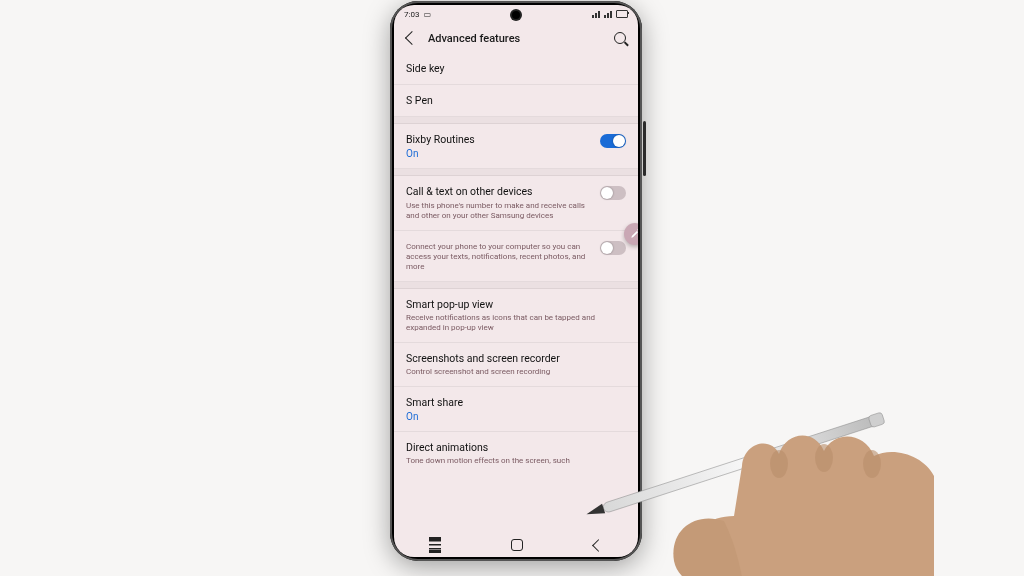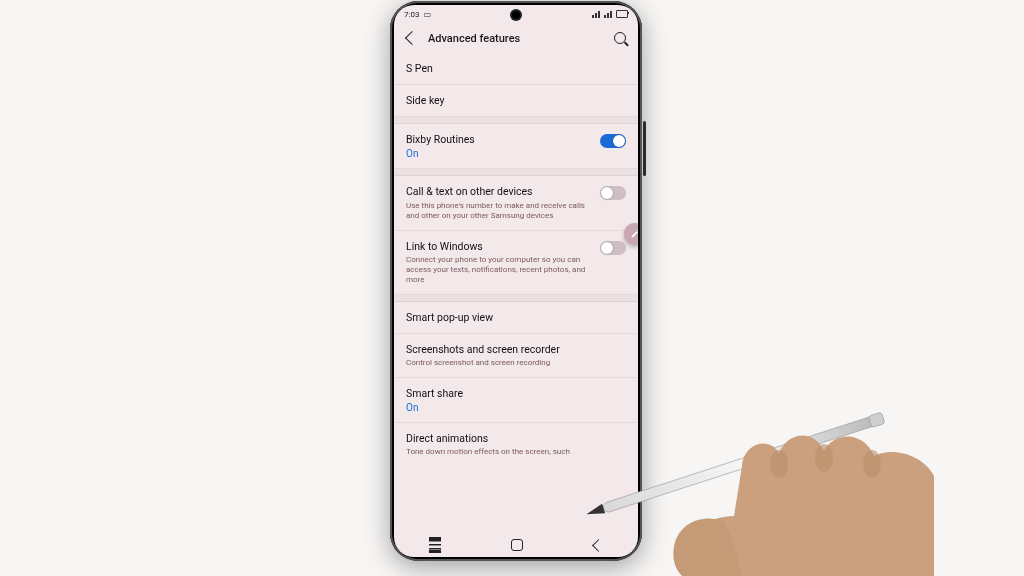--- a/index.html
+++ b/index.html
@@ -230,27 +230,27 @@
       <div class="title">Advanced features</div>
       <div class="icon-btn">
         <span class="magnifier"></span>
       </div>
     </div>
 
     <div class="list">
 
       <div class="item">
         <div class="texts">
+          <div class="label">Side key</div>
+        </div>
+      </div>
+
+      <div class="item">
+        <div class="texts">
           <div class="label">S Pen</div>
-        </div>
-      </div>
-
-      <div class="item">
-        <div class="texts">
-          <div class="label">Side key</div>
         </div>
       </div>
 
       <div class="gap-row"></div>
 
       <div class="item">
         <div class="texts">
           <div class="label">Bixby Routines</div>
           <div class="status">On</div>
         </div>
@@ -266,33 +266,33 @@
           <div class="label">Call &amp; text on other devices</div>
           <div class="sub">Use this phone's number to make and receive calls and other on your other Samsung devices</div>
         </div>
         <div class="toggle off">
             <div class="knob"></div>
           </div>
       </div>
 
       <div class="item">
         <div class="texts">
-          <div class="label">Link to Windows</div>
           <div class="sub">Connect your phone to your computer so you can access your texts, notifications, recent photos, and more</div>
         </div>
         <div class="toggle off">
             <div class="knob"></div>
           </div>
       </div>
 
       <div class="gap-row"></div>
 
       <div class="item">
         <div class="texts">
           <div class="label">Smart pop-up view</div>
+          <div class="sub">Receive notifications as icons that can be tapped and expanded in pop-up view</div>
         </div>
       </div>
 
       <div class="item">
         <div class="texts">
           <div class="label">Screenshots and screen recorder</div>
           <div class="sub">Control screenshot and screen recording</div>
         </div>
       </div>
 

